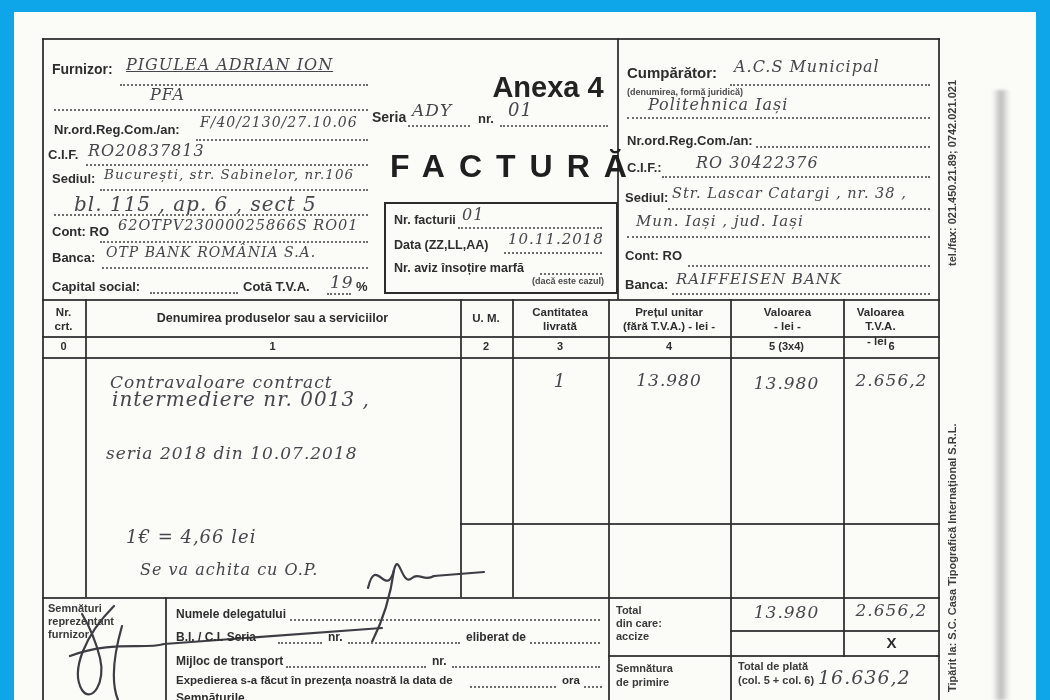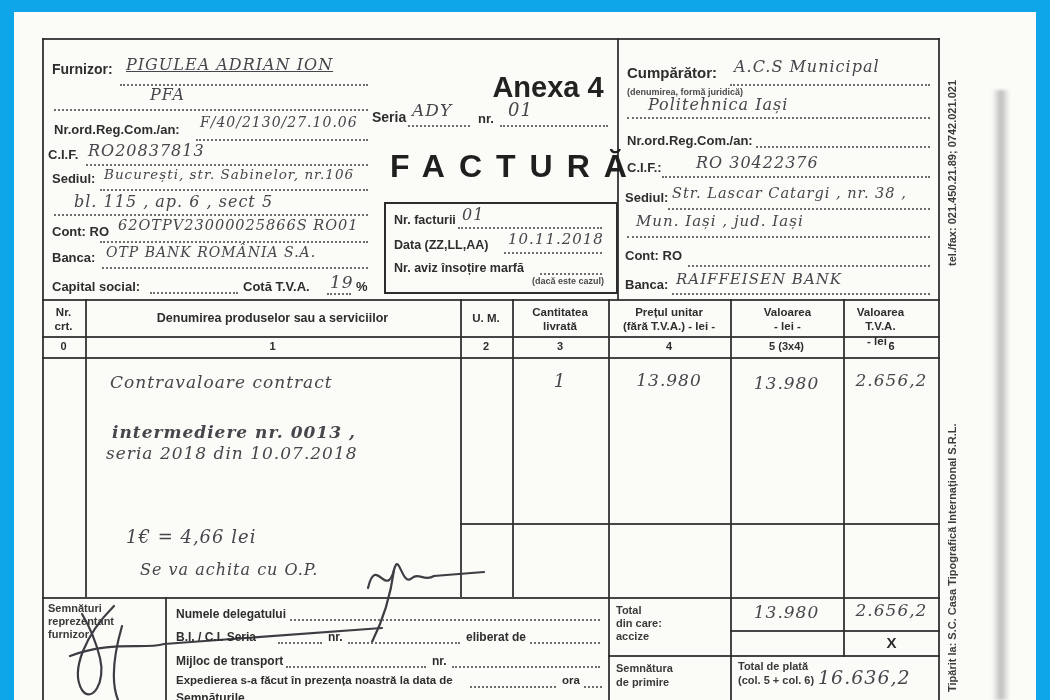--- a/index.html
+++ b/index.html
@@ -43,21 +43,21 @@
   <div class="abs dot" style="left:54px;top:109px;width:314px;"></div>
   <div class="abs lbl" style="left:54px;top:122px;">Nr.ord.Reg.Com./an:</div>
   <div class="abs hw" style="left:200px;top:114px;font-size:14px;">F/40/2130/27.10.06</div>
   <div class="abs dot" style="left:196px;top:139px;width:172px;"></div>
   <div class="abs lbl" style="left:48px;top:147px;">C.I.F.</div>
   <div class="abs hw" style="left:88px;top:141px;font-size:16px;">RO20837813</div>
   <div class="abs dot" style="left:86px;top:164px;width:282px;"></div>
   <div class="abs lbl" style="left:52px;top:171px;">Sediul:</div>
   <div class="abs hw" style="left:104px;top:166px;font-size:13.5px;">București,  str. Sabinelor,  nr.106</div>
   <div class="abs dot" style="left:100px;top:189px;width:268px;"></div>
-  <div class="abs hw" style="left:74px;top:192px;font-size:16px;">bl. 115 , ap. 6 , sect 5</div>
+  <div class="abs hw" style="left:74px;top:192px;font-size:20px;">bl. 115 , ap. 6 , sect 5</div>
   <div class="abs dot" style="left:54px;top:214px;width:314px;"></div>
   <div class="abs lbl" style="left:52px;top:224px;">Cont: RO</div>
   <div class="abs hw" style="left:118px;top:217px;font-size:14.5px;">62OTPV23000025866S RO01</div>
   <div class="abs dot" style="left:100px;top:241px;width:268px;"></div>
   <div class="abs lbl" style="left:52px;top:250px;">Banca:</div>
   <div class="abs hw" style="left:106px;top:244px;font-size:14px;">OTP BANK ROMÂNIA S.A.</div>
   <div class="abs dot" style="left:102px;top:267px;width:266px;"></div>
   <div class="abs lbl" style="left:52px;top:279px;">Capital social:</div>
   <div class="abs dot" style="left:150px;top:292px;width:88px;"></div>
   <div class="abs lbl" style="left:243px;top:279px;">Cotă T.V.A.</div>
@@ -134,21 +134,21 @@
 
   <div class="abs idx ctr" style="left:42px;top:340px;width:43px;">0</div>
   <div class="abs idx ctr" style="left:85px;top:340px;width:375px;">1</div>
   <div class="abs idx ctr" style="left:460px;top:340px;width:52px;">2</div>
   <div class="abs idx ctr" style="left:512px;top:340px;width:96px;">3</div>
   <div class="abs idx ctr" style="left:608px;top:340px;width:122px;">4</div>
   <div class="abs idx ctr" style="left:730px;top:340px;width:113px;">5 (3x4)</div>
   <div class="abs idx ctr" style="left:843px;top:340px;width:97px;">6</div>
 
   <div class="abs hw" style="left:110px;top:372px;font-size:17px;">Contravaloare   contract</div>
-  <div class="abs hw" style="left:112px;top:422px;font-size:17px;font-weight:bold;">intermediere   nr.  0013 ,</div>
+  <div class="abs hw" style="left:112px;top:387px;font-size:20px;">intermediere   nr.  0013 ,</div>
   <div class="abs hw" style="left:106px;top:443px;font-size:17px;">seria  2018   din  10.07.2018</div>
   <div class="abs hw" style="left:126px;top:526px;font-size:18px;">1€ = 4,66  lei</div>
   <div class="abs hw" style="left:140px;top:560px;font-size:16px;">Se va achita cu  O.P.</div>
   <div class="abs hw ctr" style="left:512px;top:370px;width:96px;font-size:18px;">1</div>
   <div class="abs hw ctr" style="left:608px;top:370px;width:122px;font-size:17px;">13.980</div>
   <div class="abs hw ctr" style="left:730px;top:373px;width:113px;font-size:17px;">13.980</div>
   <div class="abs hw ctr" style="left:843px;top:370px;width:97px;font-size:17px;">2.656,2</div>
   <svg class="abs sig" style="left:358px;top:548px;" width="132" height="96" viewBox="0 0 132 96">
     <path d="M10,40 C18,6 28,52 36,22 C41,2 44,40 54,30 C61,24 66,34 76,28 L126,24"></path>
     <path d="M36,22 C32,52 24,74 14,94"></path>

